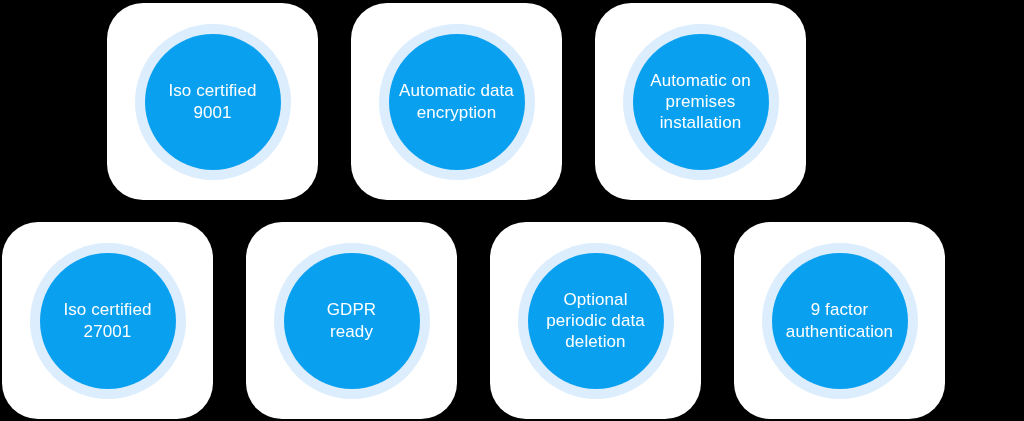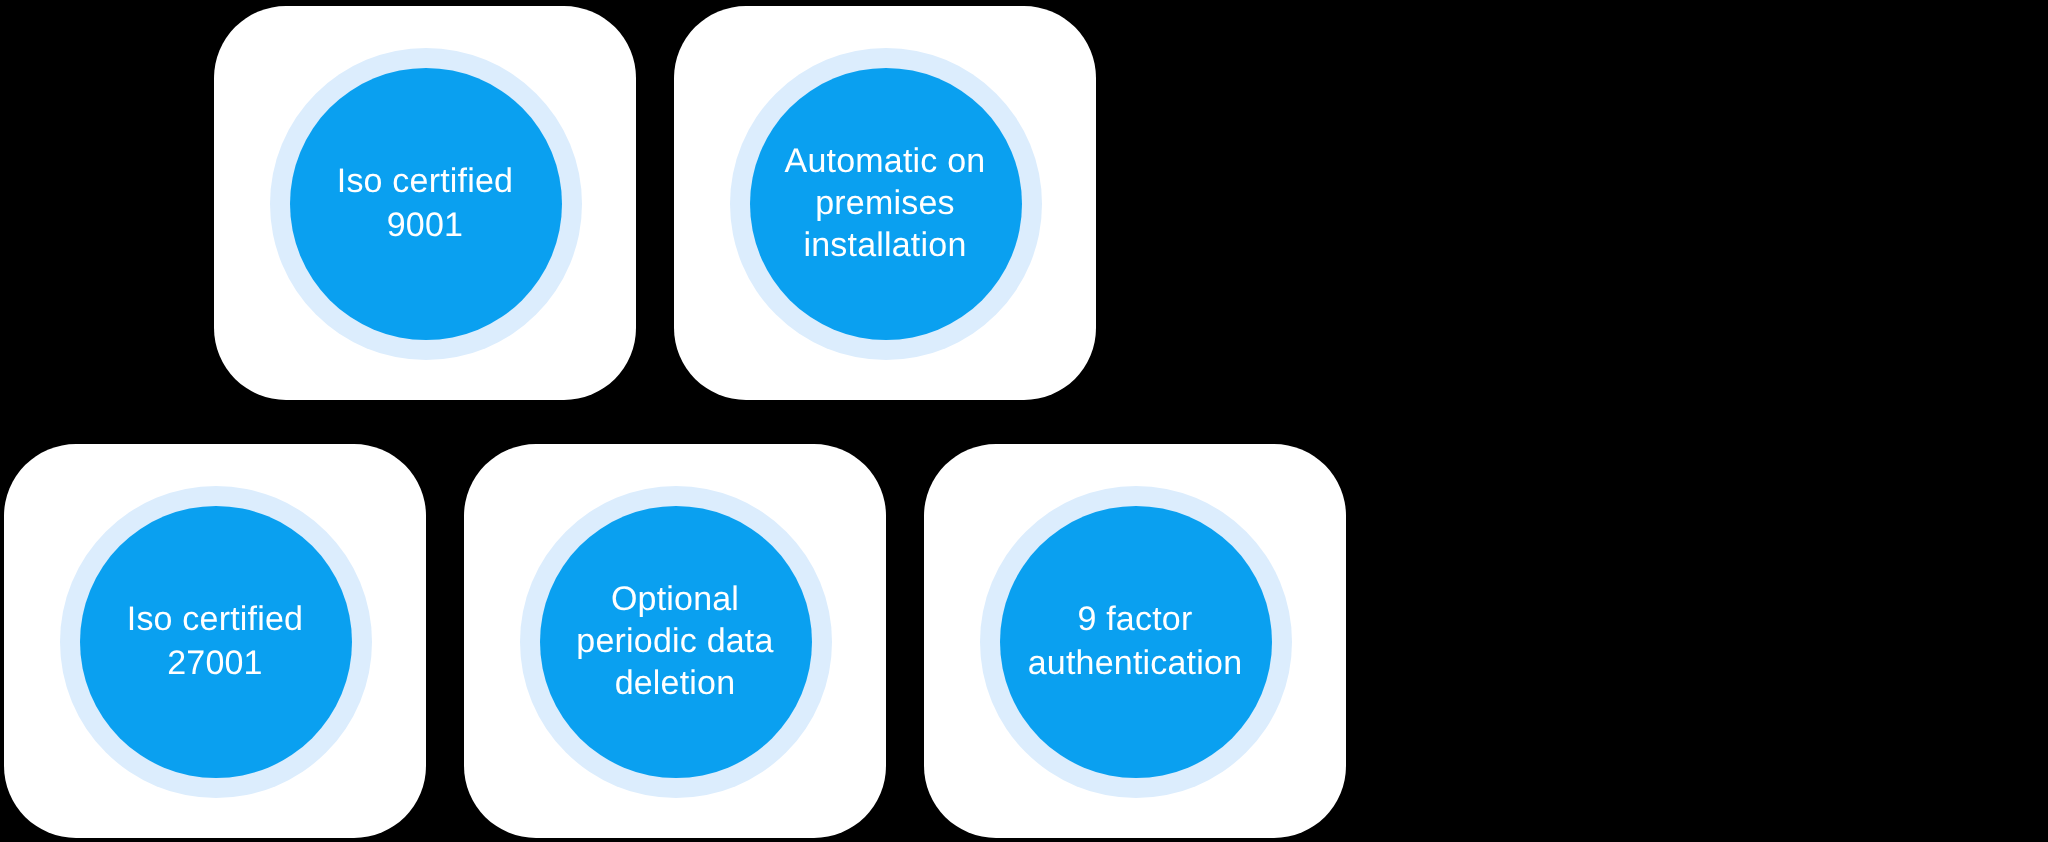--- a/index.html
+++ b/index.html
@@ -11,21 +11,21 @@
     position: relative;
     width: 1024px;
     height: 421px;
     background: var(--page-background, #000000);
     overflow: hidden;
     font-family: "Liberation Sans", sans-serif;
   }
   .row {
     position: absolute;
     display: flex;
-    gap: 19px;
+    gap: 33px;
   }
   .row-top    { left: 107px; top: 3px; }
   .row-bottom { left: 2px;   top: 222px; }
   .card {
     width: 211px;
     height: 197px;
     background: var(--card-background, #ffffff);
     border-radius: 36px;
     display: flex;
     align-items: center;
@@ -69,20 +69,28 @@
 
     <div class="card">
       <div class="halo">
         <div class="circle">
           <span class="label">Iso certified
 9001</span>
         </div>
       </div>
     </div>
 
+    <div class="card">
+      <div class="halo">
+        <div class="circle">
+          <span class="label">Automatic data
+encryption</span>
+        </div>
+      </div>
+    </div>
 
     <div class="card">
       <div class="halo">
         <div class="circle">
           <span class="label">Automatic on
 premises
 installation</span>
         </div>
       </div>
     </div>
@@ -94,20 +102,28 @@
 
     <div class="card">
       <div class="halo">
         <div class="circle">
           <span class="label">Iso certified
 27001</span>
         </div>
       </div>
     </div>
 
+    <div class="card">
+      <div class="halo">
+        <div class="circle">
+          <span class="label">GDPR
+ready</span>
+        </div>
+      </div>
+    </div>
 
     <div class="card">
       <div class="halo">
         <div class="circle">
           <span class="label">Optional
 periodic data
 deletion</span>
         </div>
       </div>
     </div>

